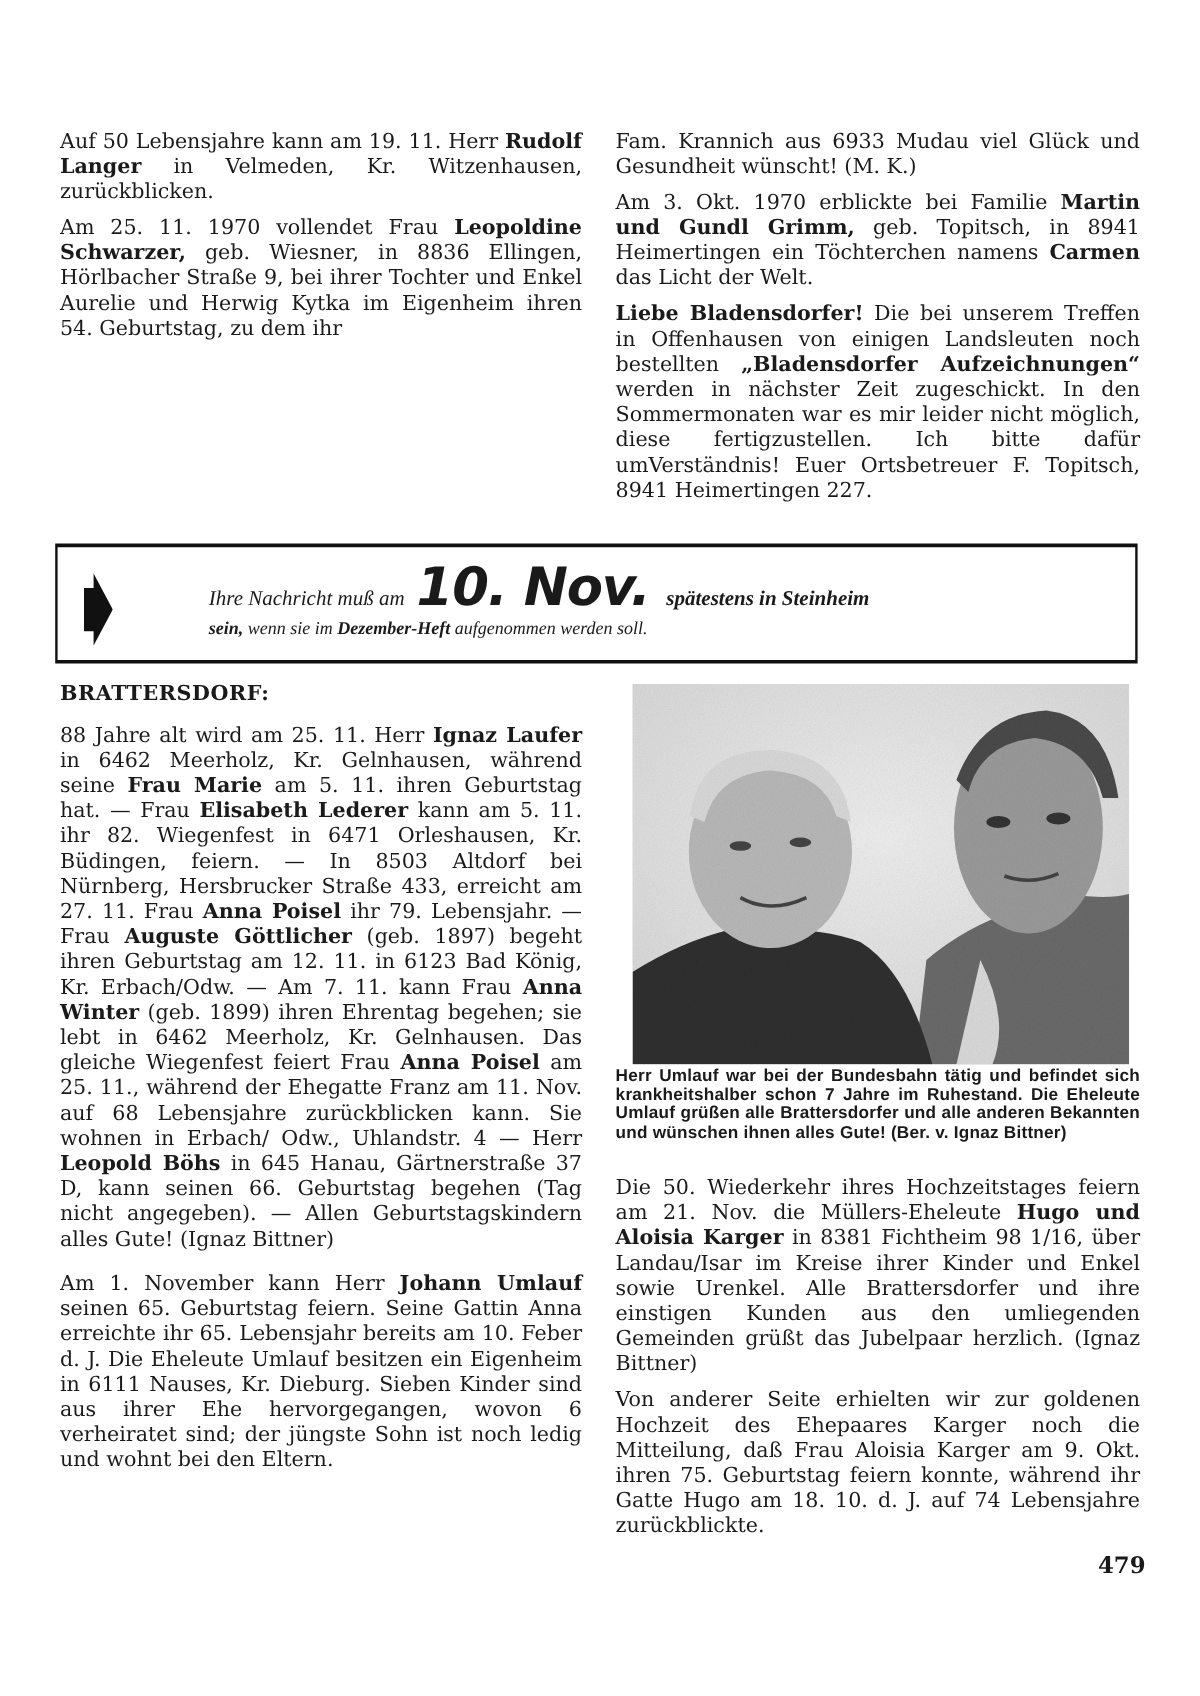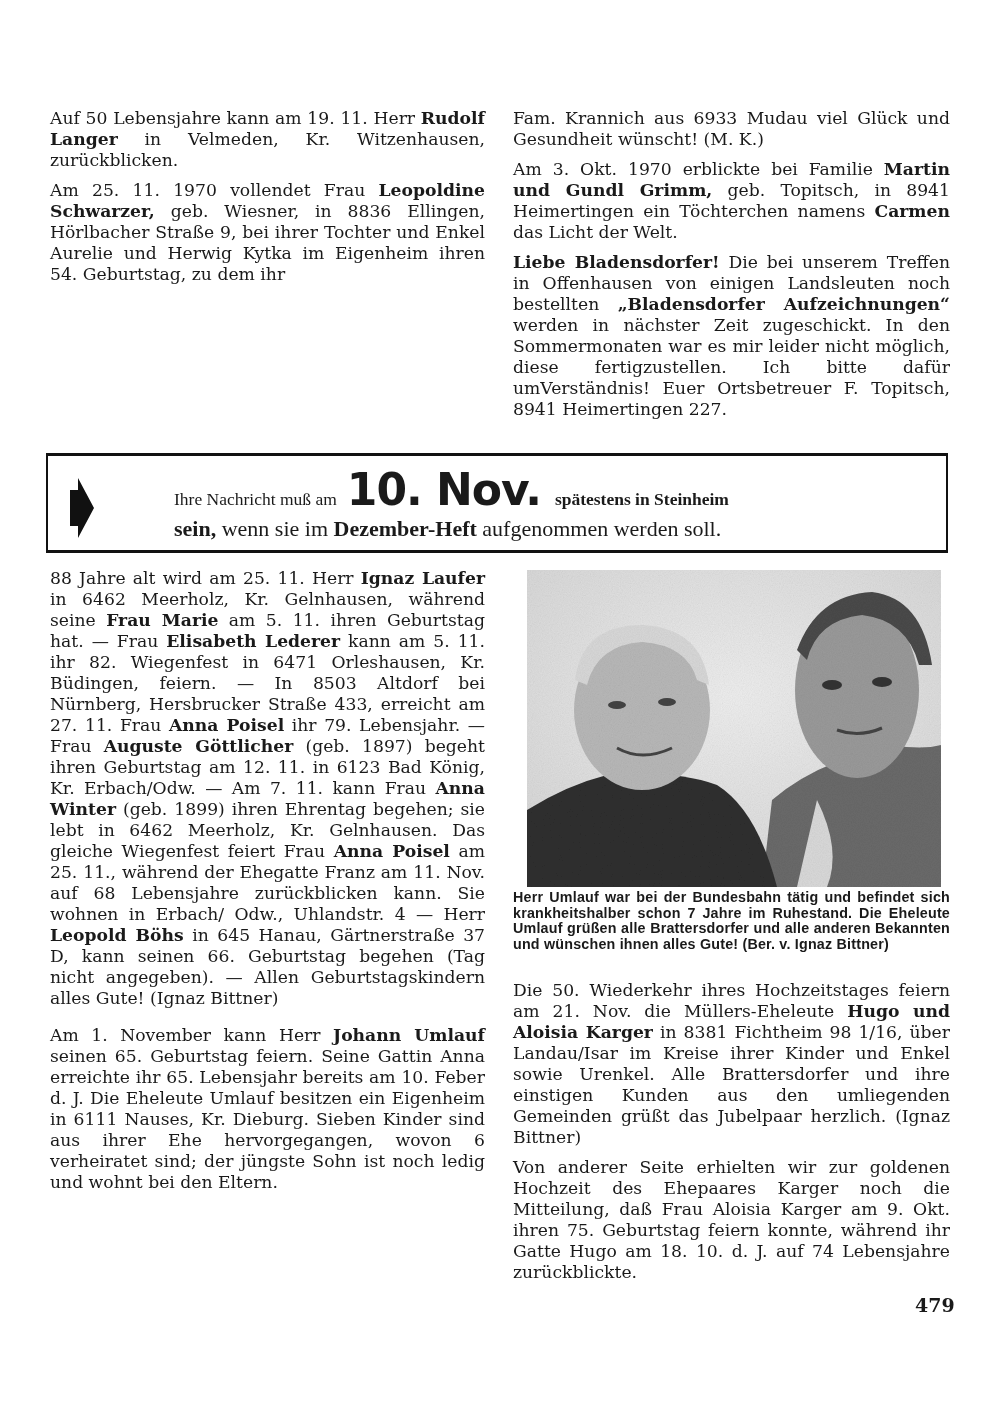--- a/index.html
+++ b/index.html
@@ -7,27 +7,27 @@
   .col { position: absolute; font-family: "DejaVu Serif", serif; font-size: 17.2px; line-height: 21px; text-align: justify; }
   .col p { margin: 0 0 9px 0; hyphens: manual; }
   .col b { font-weight: bold; }
   #col-left-top { left: 50px; top: 108px; width: 435px; }
   #col-right-top { left: 513px; top: 108px; width: 437px; }
   #col-left-bottom { left: 50px; top: 568px; width: 435px; }
   #col-right-bottom { left: 513px; top: 980px; width: 437px; }
   .section-heading { font-weight: bold; letter-spacing: 0.5px; margin: 0 0 14px 0 !important; }
 
   
-  #notice-box { position: absolute; left: 46px; top: 453px; width: 898px; height: 94px; border: 2px solid #111; border-top-width: 3px; border-bottom-width: 3px; }
+  #notice-box { position: absolute; left: 46px; top: 453px; width: 898px; height: 94px; border: 2px solid #111; border-top-width: 3px; border-bottom-width: 3px; font-style: italic; }
   #notice-arrow { position: absolute; left: 22px; top: 22px; width: 24px; height: 60px; }
   .notice-line1 { position: absolute; left: 126px; top: 14px; font-family: "Liberation Sans", sans-serif; white-space: nowrap; }
   .notice-line1 .n-text { font-family: "Liberation Serif", serif; font-size: 17.5px; vertical-align: baseline; }
   .notice-line1 .n-big { font-family: "DejaVu Sans", sans-serif; font-weight: bold; font-size: 44px; letter-spacing: -1px; margin: 0 14px 0 10px; vertical-align: baseline; line-height: 40px; }
   .notice-line1 .n-bold { font-family: "Liberation Serif", serif; font-weight: bold; font-size: 17.5px; }
-  .notice-line2 { position: absolute; left: 126px; top: 60px; font-family: "Liberation Serif", serif; font-size: 22px; white-space: nowrap; }
+  .notice-line2 { position: absolute; left: 126px; top: 60px; font-family: "Liberation Serif", serif; font-size: 15px; white-space: nowrap; }
 
   
   #photo { position: absolute; left: 527px; top: 570px; width: 414px; height: 317px; background: #e6e6e6; overflow: hidden; }
   #photo svg { display: block; }
   #photo-caption { position: absolute; left: 513px; top: 890px; width: 437px; font-family: Liberation Sans, sans-serif; font-size: 14.3px; line-height: 15.5px; font-weight: bold; text-align: justify; letter-spacing: 0.2px; }
 
   #page-number { position: absolute; left: 915px; top: 1294px; font-family: "DejaVu Serif", serif; font-weight: bold; font-size: 19px; }
 </style>
 </head>
 <body>
@@ -49,20 +49,21 @@
   </svg>
   <div class="notice-line1">
     <span class="n-text">Ihre Nachricht muß am</span><span class="n-big">10. Nov.</span><span class="n-bold">spätestens in Steinheim</span>
   </div>
   <div class="notice-line2">
     <b>sein,</b><span> wenn sie im </span><b>Dezember-Heft</b><span> aufgenommen werden soll.</span>
   </div>
 </div>
 
 <div id="col-left-bottom" class="col">
+  <p class="section-heading">BRATTERSDORF:</p>
   <p><span>88 Jahre alt wird am 25. 11. Herr </span><b>Ignaz Laufer</b><span> in 6462 Meerholz, Kr. Gelnhausen, während seine </span><b>Frau Marie</b><span> am 5. 11. ihren Geburtstag hat. — Frau </span><b>Elisabeth Lederer</b><span> kann am 5. 11. ihr 82. Wiegenfest in 6471 Orleshausen, Kr. Büdingen, feiern. — In 8503 Altdorf bei Nürnberg, Hersbrucker Straße 433, erreicht am 27. 11. Frau </span><b>Anna Poisel</b><span> ihr 79. Lebensjahr. — Frau </span><b>Auguste Göttlicher</b><span> (geb. 1897) begeht ihren Geburts­tag am 12. 11. in 6123 Bad König, Kr. Er­bach/Odw. — Am 7. 11. kann Frau </span><b>Anna Winter</b><span> (geb. 1899) ihren Ehrentag begehen; sie lebt in 6462 Meerholz, Kr. Gelnhausen. Das gleiche Wiegenfest feiert Frau </span><b>Anna Poisel</b><span> am 25. 11., während der Ehegatte Franz am 11. Nov. auf 68 Lebensjahre zu­rückblicken kann. Sie wohnen in Erbach/ Odw., Uhlandstr. 4 — Herr </span><b>Leopold Böhs</b><span> in 645 Hanau, Gärtnerstraße 37 D, kann seinen 66. Geburtstag begehen (Tag nicht angegeben). — Allen Geburtstagskindern alles Gute! (Ignaz Bittner)</span></p>
   <p style="margin-top:16px"><span>Am 1. November kann Herr </span><b>Johann Um­lauf</b><span> seinen 65. Geburtstag feiern. Seine Gattin Anna erreichte ihr 65. Lebensjahr bereits am 10. Feber d. J. Die Eheleute Umlauf besitzen ein Eigenheim in 6111 Nauses, Kr. Dieburg. Sieben Kinder sind aus ihrer Ehe hervorgegangen, wovon 6 verheiratet sind; der jüngste Sohn ist noch ledig und wohnt bei den Eltern.</span></p>
 </div>
 
 <div id="photo">
   <svg width="414" height="317" viewBox="0 0 414 317">
     <defs>
       <filter id="grain">
           <feTurbulence type="fractalNoise" baseFrequency="0.9" numOctaves="2" result="n"></feTurbulence>
           <feColorMatrix type="saturate" values="0"></feColorMatrix>

